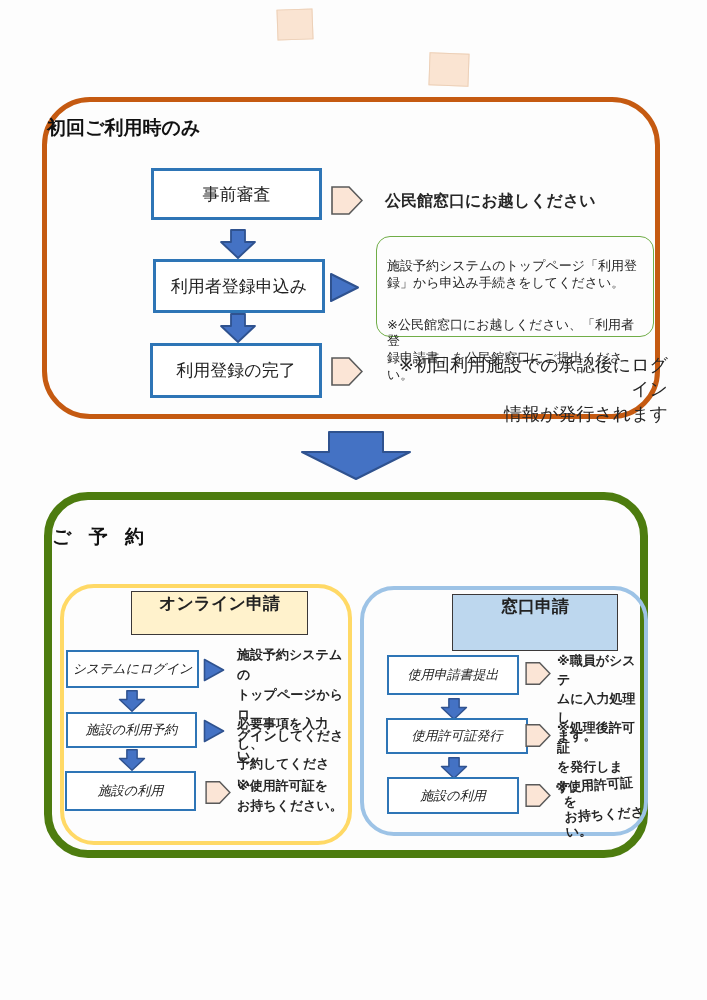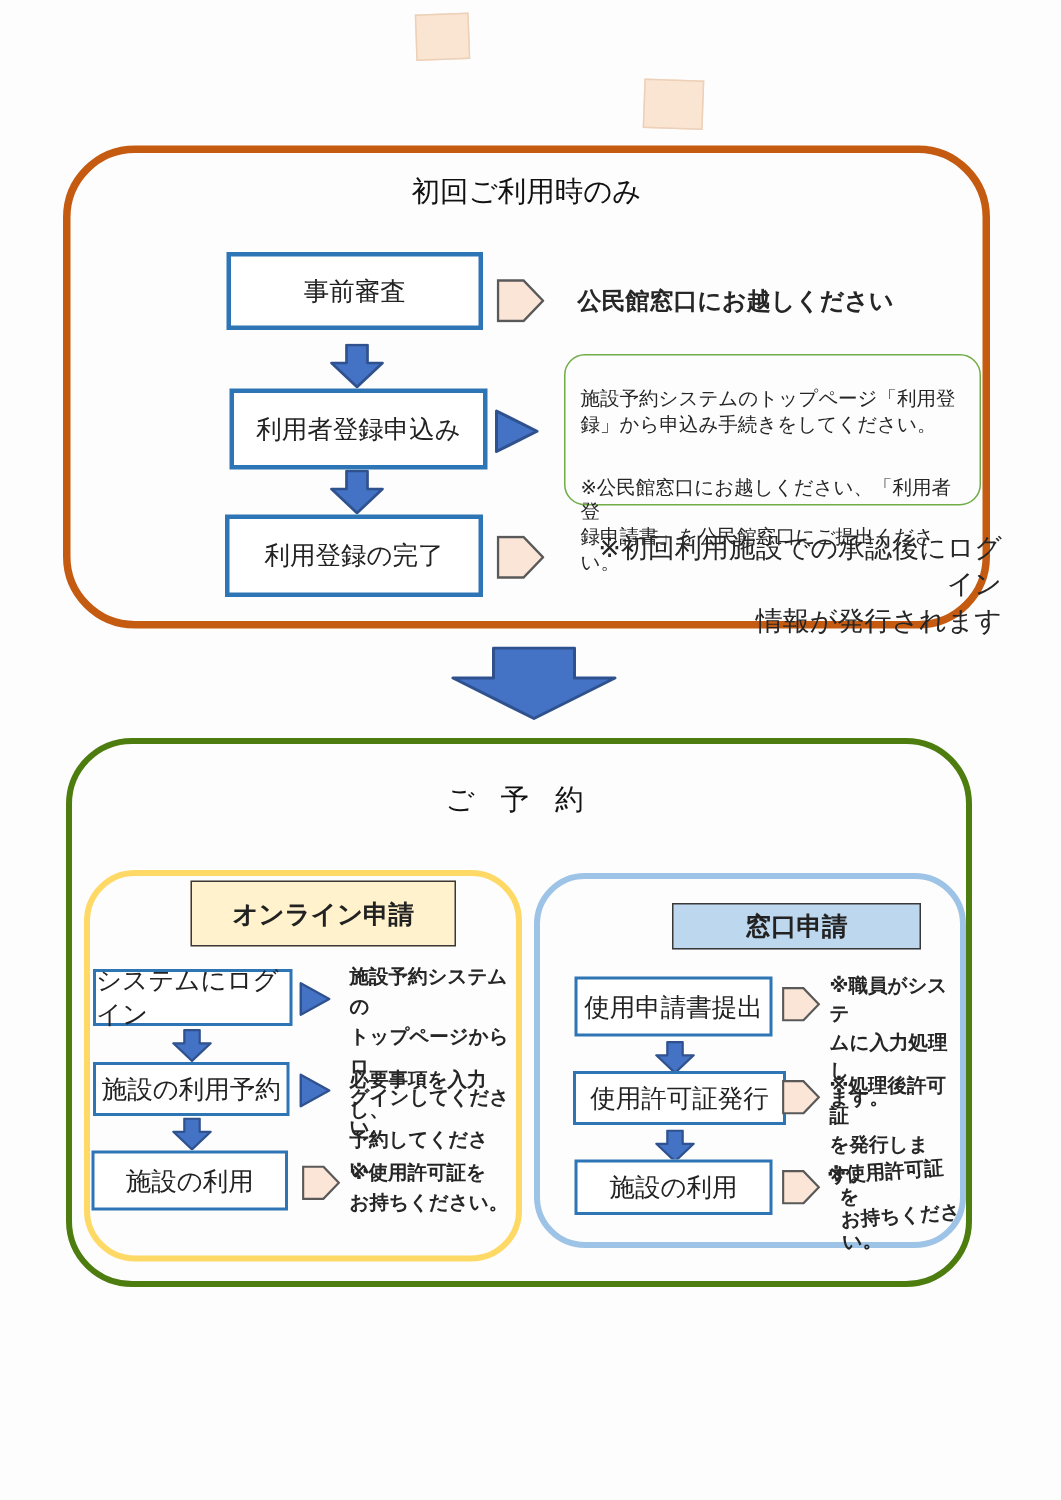--- a/index.html
+++ b/index.html
@@ -7,35 +7,35 @@
     position:relative;width:707px;height:1000px;background:#fdfdfd;overflow:hidden;
     font-family:"Liberation Sans","DejaVu Sans",sans-serif;color:#262626;
   }
   .abs{position:absolute;}
   
   .deco{position:absolute;background:#fae4d2;border:1px solid #ecd0b8;}
   
   .frame-orange{position:absolute;left:42px;top:97px;width:618px;height:322px;
     border:5px solid #C55A11;border-radius:48px;background:transparent;box-sizing:border-box;}
   .frame-green{position:absolute;left:44px;top:492px;width:604px;height:366px;
-    border:4px solid #4d7c0f;border-radius:44px;box-sizing:border-box;}
+    border:8px solid #4d7c0f;border-radius:44px;box-sizing:border-box;}
   .frame-yellow{position:absolute;left:8px;top:84px;width:292px;height:261px;
     border:4px solid #FFD966;border-radius:34px;box-sizing:border-box;}
   .frame-blue{position:absolute;left:308px;top:86px;width:288px;height:250px;
     border:4px solid #9DC3E6;border-radius:34px;box-sizing:border-box;}
   
-  .sec-title{position:absolute;left:0;right:0;text-align:center;font-weight:normal;
+  .sec-title{position:absolute;left:0;right:0;text-align:left;font-weight:bold;
     font-size:19px;color:#111;}
   
   .flow-box{position:absolute;background:#fff;border:3px solid #2E75B6;box-sizing:border-box;
     display:flex;align-items:center;justify-content:center;font-size:17px;color:#222;}
-  .flow-box.small{border-width:2.5px;font-size:17px;}
+  .flow-box.small{border-width:2.5px;font-size:13px;font-style:italic;}
   
   .chip{position:absolute;box-sizing:border-box;border:1.5px solid #3B3838;
-    display:flex;align-items:center;justify-content:center;font-weight:bold;font-size:17px;color:#222;}
+    display:flex;align-items:flex-start;justify-content:center;font-weight:bold;font-size:17px;color:#222;}
   .chip.online{background:#FFF2CC;}
   .chip.window{background:#BDD7EE;}
   
   .note{position:absolute;white-space:pre-line;color:#262626;}
   .note.b{font-weight:bold;}
   .note.green-box{border:1.5px solid #70AD47;border-radius:14px;box-sizing:border-box;
     padding:4px 10px;font-size:13px;line-height:1.3;}
   .note.green-box .p2{margin-top:8px;}
   .tilt{transform:rotate(-4deg);text-indent:-7px;padding-left:7px;}
   svg{display:block;}
@@ -155,21 +155,21 @@
       <div class="abs" style="left:141px;top:193px;">
         <svg width="26" height="23" viewBox="0 0 32 29">
           <path d="M1 1 H18 L31 14.5 L18 28 H1 Z" fill="#FBE5D6" stroke="#595959" stroke-width="1.8"></path>
         </svg>
       </div>
       <div class="note" style="left:173px;top:188px;font-size:13px;line-height:1.5;font-weight:600;">※使用許可証を
 お持ちください。</div>
     </div>
 
     <div class="frame-blue">
-      <div class="chip window" style="left:88px;top:16px;width:166px;height:31px;">
+      <div class="chip window" style="left:88px;top:4px;width:166px;height:57px;">
         <span>窓口申請</span>
       </div>
 
       <div class="flow-box small" style="left:23px;top:65px;width:132px;height:40px;">
         <span>使用申請書提出</span>
       </div>
       <div class="abs" style="left:161px;top:72px;">
         <svg width="26" height="23" viewBox="0 0 32 29">
           <path d="M1 1 H18 L31 14.5 L18 28 H1 Z" fill="#FBE5D6" stroke="#595959" stroke-width="1.8"></path>
         </svg>

